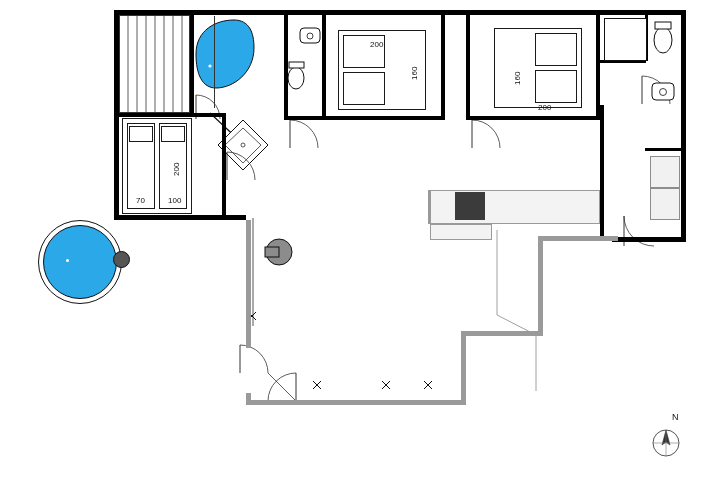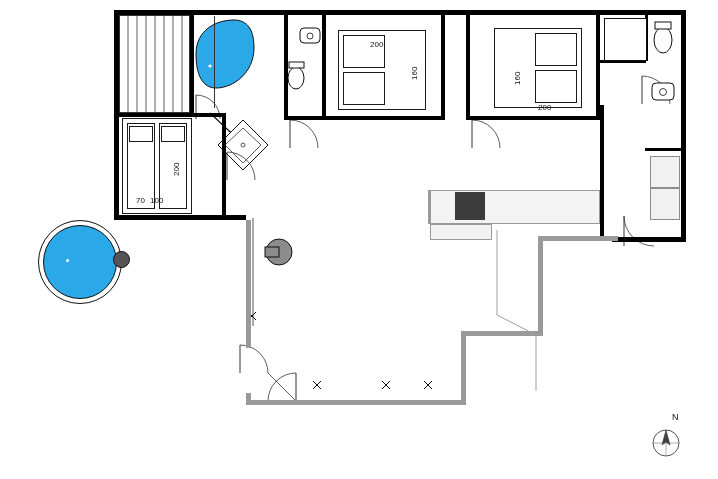--- a/index.html
+++ b/index.html
@@ -177,21 +177,21 @@
   <div class="abs" style="left:194px;top:16px;width:20px;height:92px;border-right:1px solid #333;"></div>
 
   <div class="abs" style="left:119px;top:15px;width:71px;height:98px;border:1px solid #333;box-sizing:border-box;"></div>
 
   <div class="bed" style="left:122px;top:118px;width:70px;height:96px;"></div>
   <div class="bed" style="left:127px;top:123px;width:28px;height:86px;"></div>
   <div class="bed" style="left:159px;top:123px;width:28px;height:86px;"></div>
   <div class="bed" style="left:129px;top:126px;width:24px;height:16px;"></div>
   <div class="bed" style="left:161px;top:126px;width:24px;height:16px;"></div>
   <div class="lbl" style="left:136px;top:196px;">70</div>
-  <div class="lbl" style="left:150px;top:196px;">100</div>
+  <div class="lbl" style="left:168px;top:196px;">100</div>
   <div class="lblv" style="left:172px;top:176px;">200</div>
 
   <div class="bed" style="left:338px;top:30px;width:88px;height:80px;"></div>
   <div class="bed" style="left:343px;top:35px;width:42px;height:33px;"></div>
   <div class="bed" style="left:343px;top:72px;width:42px;height:33px;"></div>
   <div class="lbl" style="left:370px;top:40px;">200</div>
   <div class="lblv" style="left:410px;top:80px;">160</div>
 
   <div class="bed" style="left:494px;top:28px;width:88px;height:80px;"></div>
   <div class="bed" style="left:535px;top:33px;width:42px;height:33px;"></div>

